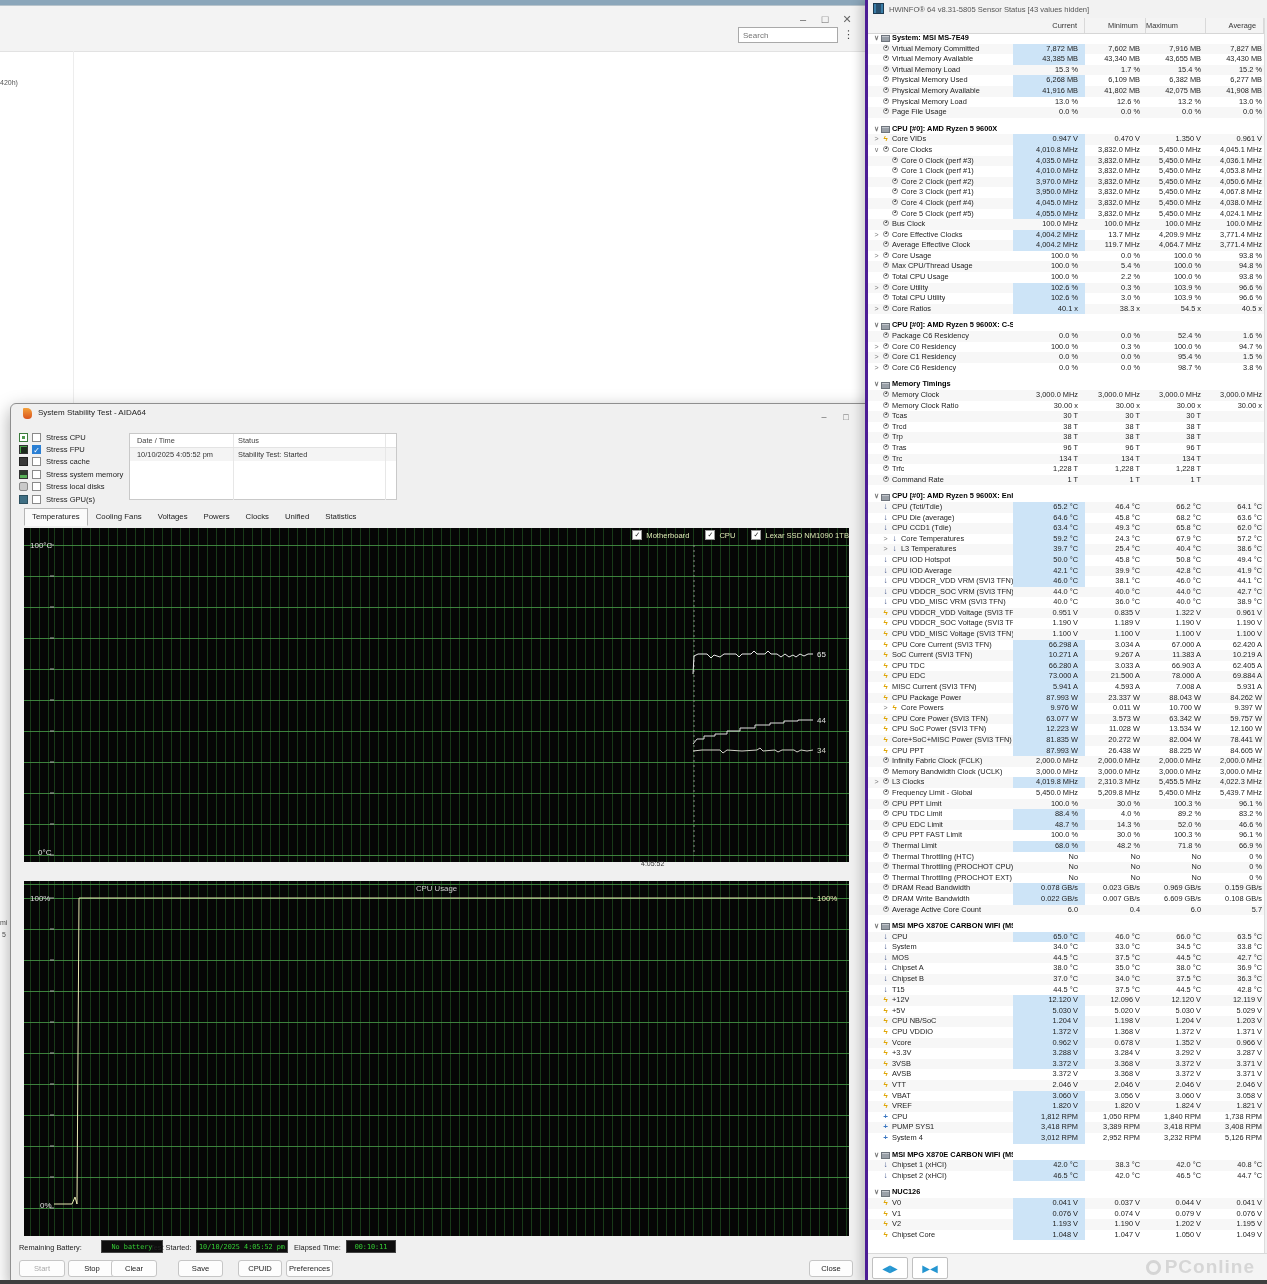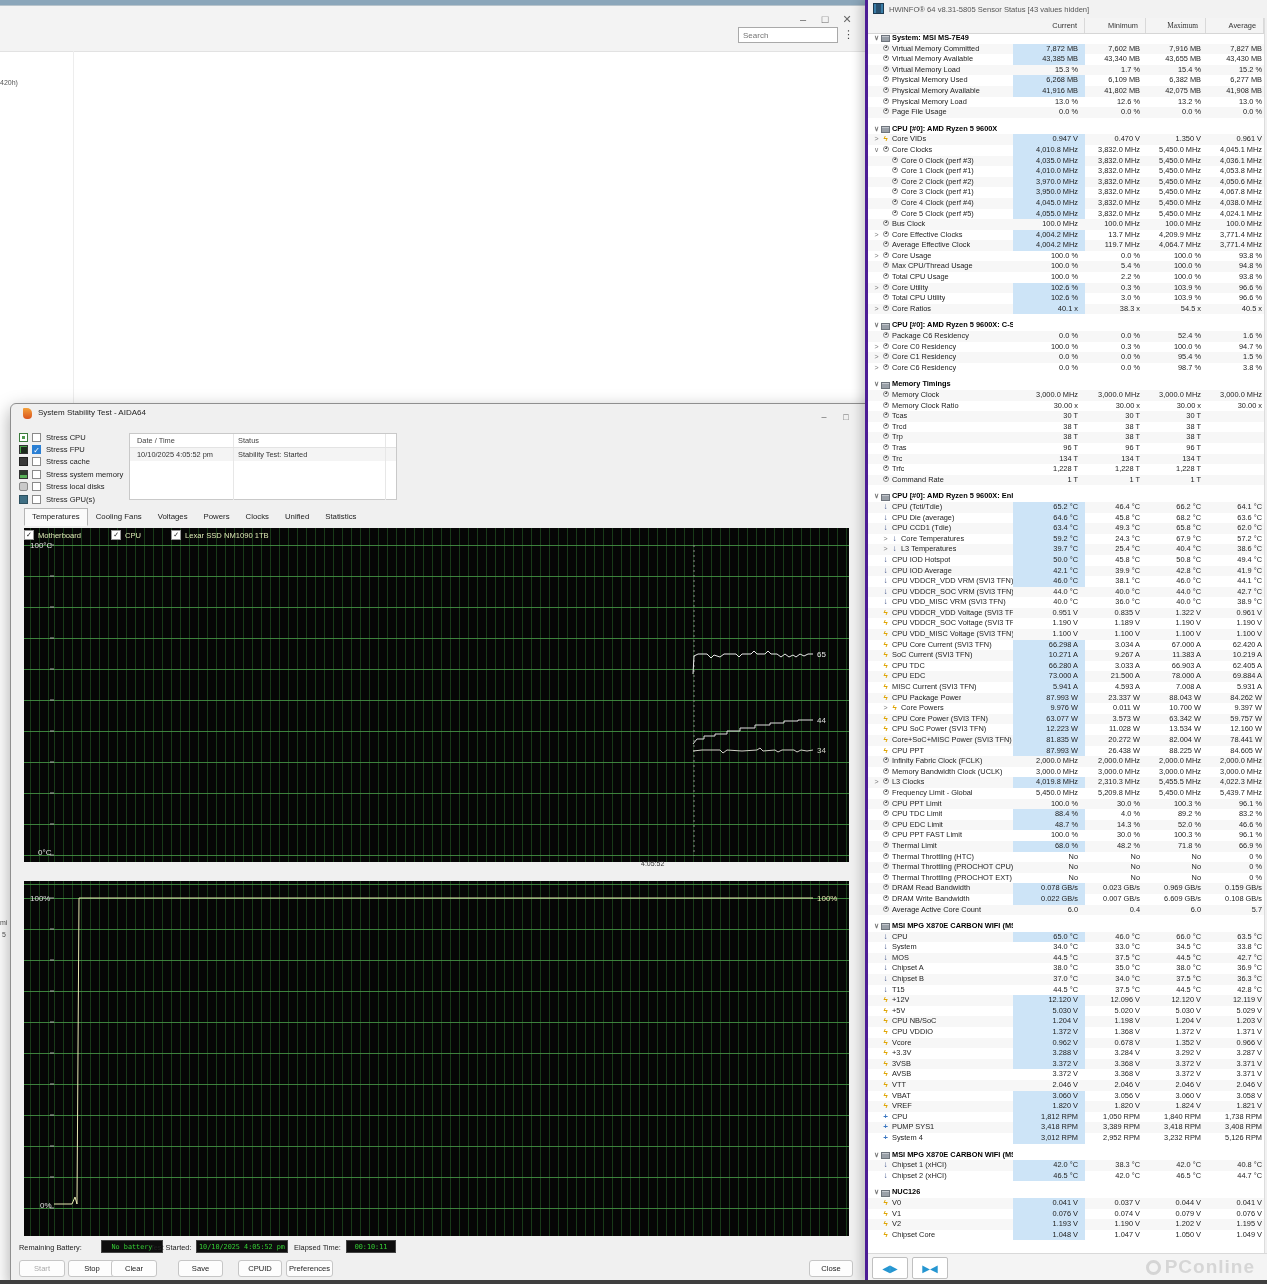--- a/index.html
+++ b/index.html
@@ -55,21 +55,21 @@
 
   .graph{background:#060606;}
   #temp-graph{left:13px;top:124px;width:825px;height:334px;}
   #usage-graph{left:13px;top:477px;width:825px;height:355px;}
   .gridbox{position:absolute;left:0;top:0;right:0;bottom:0;
     background-image:
       repeating-linear-gradient(to bottom, rgba(70,150,70,.85) 0 1px, transparent 1px 31px),
       repeating-linear-gradient(to right, rgba(40,100,40,.55) 0 1px, transparent 1px 9px);
     background-position:30px 17px;}
   .graph svg{position:absolute;left:0;top:0;}
-  #temp-legend{position:absolute;left:0;top:2px;width:100%;display:flex;justify-content:flex-start;gap:30px;z-index:3;}
+  #temp-legend{position:absolute;left:0;top:2px;width:100%;display:flex;justify-content:flex-end;gap:16px;z-index:3;}
   .leg-item{display:flex;align-items:center;gap:4px;}
   .leg-cb{width:8px;height:8px;background:#fff;border:1px solid #999;font-size:7px;line-height:8px;
           text-align:center;color:#1a1a1a;}
   .leg-label{font-size:7.6px;color:#dce8b4;}
   #usage-title{position:absolute;left:0;top:3px;width:100%;text-align:center;font-size:7.8px;color:#cfcfcf;z-index:3;}
   #temp-time{left:630px;top:456px;font-size:7px;color:#333;}
 
   #aida-status{left:0px;top:836px;width:100%;height:14px;font-size:7.4px;color:#222;}
   .stat-label{position:absolute;top:3px;}
   .stat-box{position:absolute;top:0;height:13px;background:#0d0d0d;border:1px solid #444;
@@ -253,20 +253,21 @@
           <polyline points="669,223 678,222 696,222 699,225 703,222 718,223 733,222 736,220 739,223 751,222 754,224 758,222 770,222 773,224 777,222 783,223 789,222" fill="none" stroke="#d2d2c8" stroke-width="1"></polyline>
           <text x="793" y="225" fill="#d2d2c8" font-size="8" font-family="Liberation Sans,sans-serif">34</text>
           <text x="6" y="20" fill="#e0e0e0" font-size="8" font-family="Liberation Sans,sans-serif">100°C</text>
           <text x="14" y="327" fill="#e0e0e0" font-size="8" font-family="Liberation Sans,sans-serif">0°C</text>
         </svg>
     </div>
     <div class="abs" id="temp-time">4:05:52</div>
 
     <div class="abs graph" id="usage-graph">
       <div class="gridbox"></div>
+      <div id="usage-title">CPU Usage</div>
       <svg id="usage-svg" width="825" height="355" viewBox="0 0 825 355">
           <line x1="26" y1="17" x2="30" y2="17" stroke="#aaa" stroke-width="1"></line>
           <line x1="26" y1="48" x2="30" y2="48" stroke="#aaa" stroke-width="1"></line>
           <line x1="26" y1="79" x2="30" y2="79" stroke="#aaa" stroke-width="1"></line>
           <line x1="26" y1="110" x2="30" y2="110" stroke="#aaa" stroke-width="1"></line>
           <line x1="26" y1="141" x2="30" y2="141" stroke="#aaa" stroke-width="1"></line>
           <line x1="26" y1="172" x2="30" y2="172" stroke="#aaa" stroke-width="1"></line>
           <line x1="26" y1="203" x2="30" y2="203" stroke="#aaa" stroke-width="1"></line>
           <line x1="26" y1="234" x2="30" y2="234" stroke="#aaa" stroke-width="1"></line>
           <line x1="26" y1="265" x2="30" y2="265" stroke="#aaa" stroke-width="1"></line>
@@ -301,21 +302,21 @@
 
   <div class="abs" id="hwinfo">
     <div class="abs" id="hw-title">
       <div class="abs" id="hw-ico"></div>
       <div class="abs" id="hw-title-text">HWiNFO® 64 v8.31-5805 Sensor Status [43 values hidden]</div>
     </div>
     <div class="abs" id="hw-header">
         <div class="hw-hc" style="flex: 0 0 145px; box-sizing: border-box; text-align: left; padding: 0px 0px 0px 6px; margin-top: 44px;">Sensor</div>
         <div class="hw-hc" style="flex: 0 0 72px; box-sizing: border-box; text-align: right; padding: 0px 7px 0px 0px;">Current</div>
         <div class="hw-hc" style="flex: 0 0 61px; box-sizing: border-box; text-align: right; padding: 0px 7px 0px 0px;">Minimum</div>
-        <div class="hw-hc" style="flex: 0 0 60px; box-sizing: border-box; text-align: right; padding: 0px 7px 0px 0px; font-family: Liberation Serif, serif;">Maximum</div>
+        <div class="hw-hc" style="flex: 0 0 60px; box-sizing: border-box; padding: 0px 7px 0px 0px;">Maximum</div>
         <div class="hw-hc" style="flex: 0 0 58px; box-sizing: border-box; text-align: right; padding: 0px 7px 0px 0px;">Average</div>
       </div>
     <div class="abs" id="hw-rows">
         <div class="hw-row hw-sec">
           <div class="hw-label">
             <span class="exp">∨</span>
             <span class="chip"></span>
             <span class="hw-lbl">System: MSI MS-7E49</span>
           </div>
           <div class="hw-val cur"></div>

